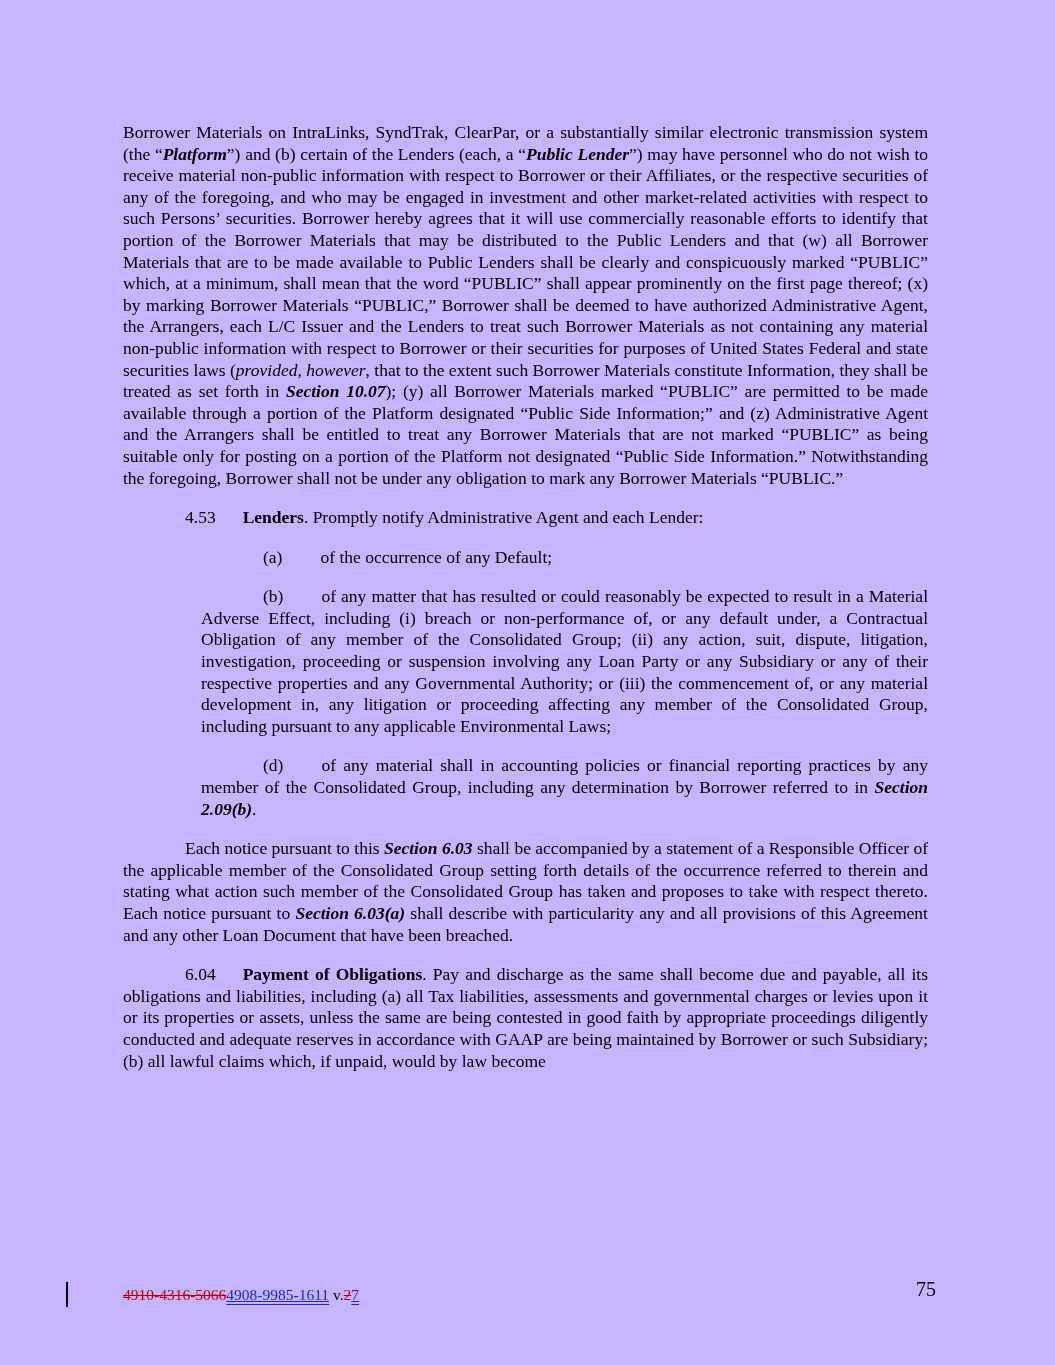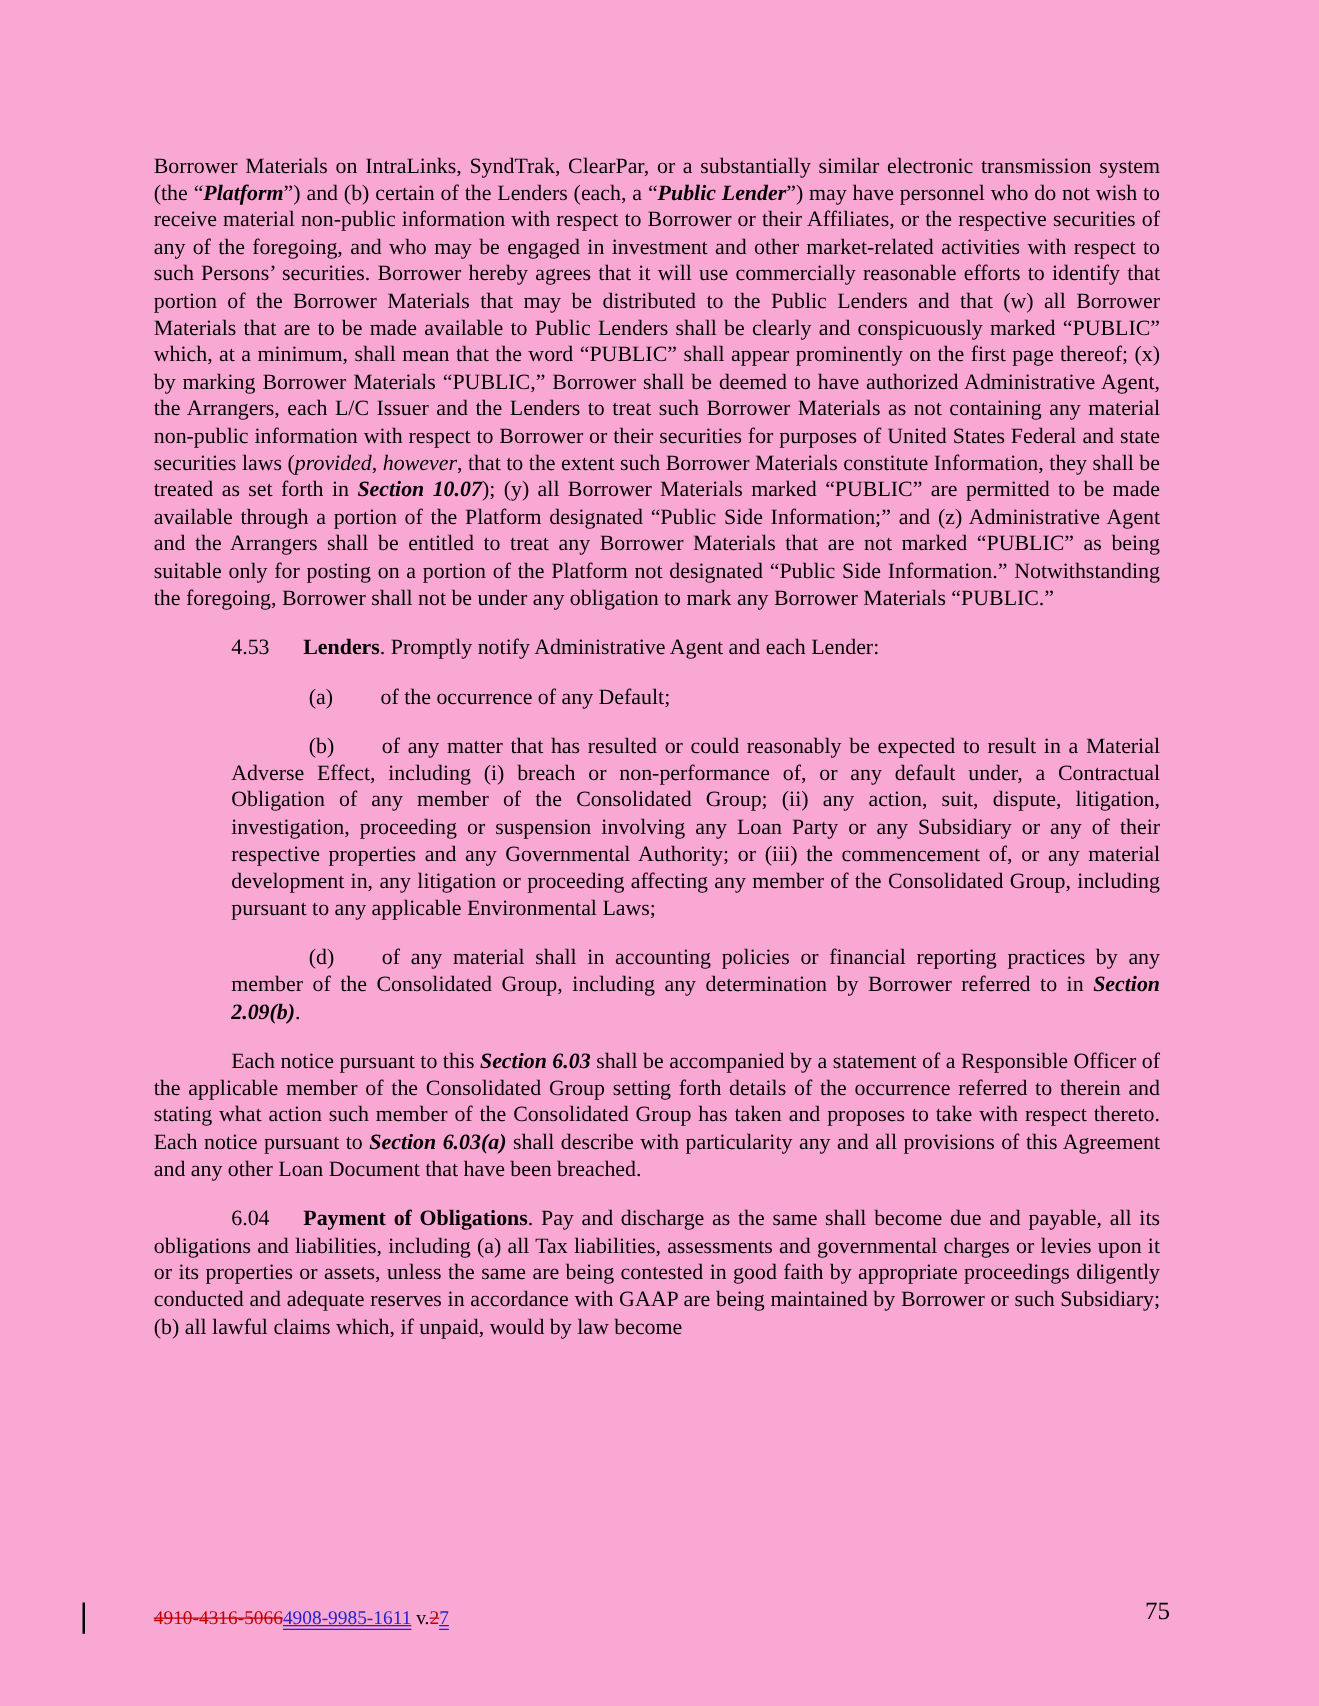--- a/index.html
+++ b/index.html
@@ -1,33 +1,33 @@
 <!DOCTYPE html>
 <html style="--del-color: #c00000; --ins-color: #2323cc;"><head>
 <meta charset="utf-8">
 <style>
   html,body{margin:0;padding:0;background:#ffffff;}
   .page{
     position:relative;
     width:1055px;height:1365px;
-    background:#f9a8d4;
+    background:#c4b5fd;
     font-family:"Liberation Serif","DejaVu Serif",serif;
     color:#000000;
     overflow:hidden;
   }
   .content{position:absolute;left:123px;top:122px;width:805px;}
   .para{
     margin:0 0 18px 0;
     font-size:17.5px;
     line-height:21.6px;
     text-align:justify;
   }
   .para.flow{text-indent:0;}
   .para.sec{text-indent:62px;}
-  .para.item{margin-left:62px;text-indent:62px;}
+  .para.item{margin-left:78px;text-indent:62px;}
   .para.indent{text-indent:62px;}
   .tab-num{display:inline-block;width:27px;}
   .tab-item{display:inline-block;width:38px;}
   .run-n{font-weight:normal;font-style:normal;}
   .run-b{font-weight:bold;}
   .run-i{font-style:italic;}
   .run-bi{font-weight:bold;font-style:italic;}
   .secnum{font-weight:normal;}
   .footer-docid{
     position:absolute;left:123px;top:1285px;

